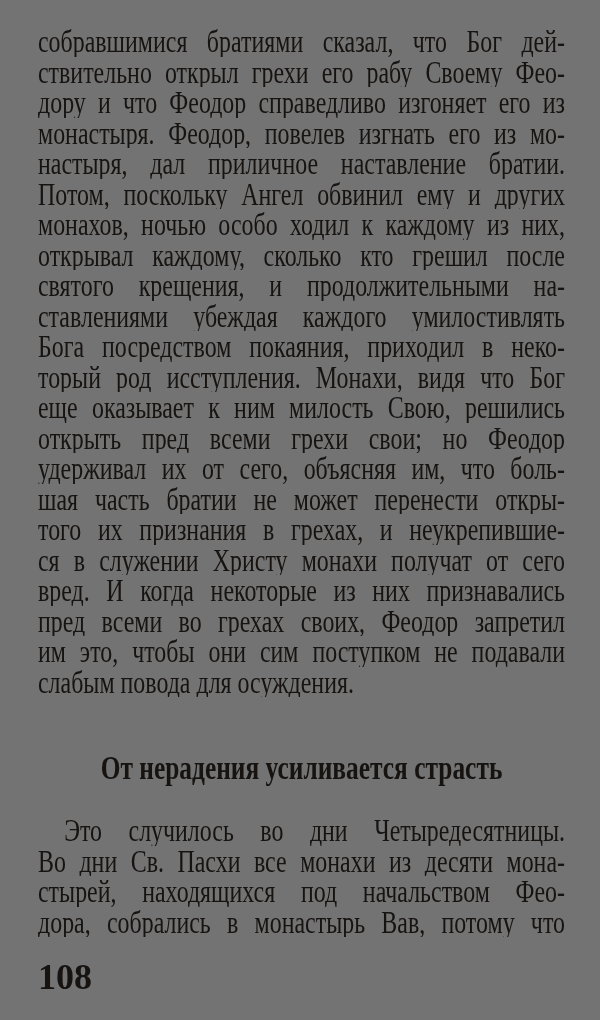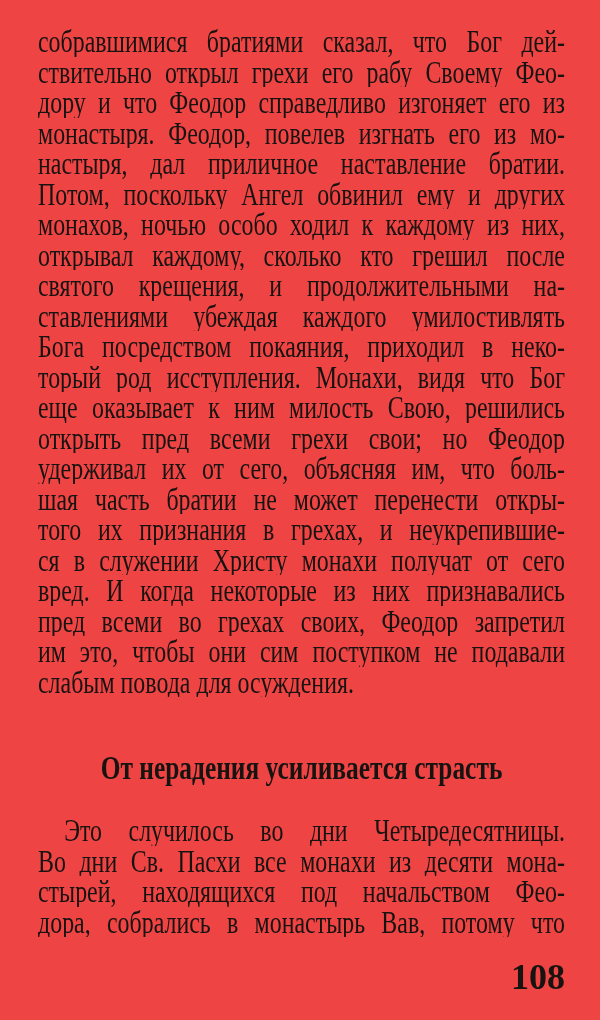--- a/index.html
+++ b/index.html
@@ -3,21 +3,21 @@
 <meta charset="utf-8">
 <style>
   html, body {
     margin: 0;
     padding: 0;
   }
   .page {
     position: relative;
     width: 600px;
     height: 1020px;
-    background: #ef4444;
+    background: #737373;
     overflow: hidden;
     font-family: "Liberation Serif", "DejaVu Serif", serif;
     color: #161311;
   }
   
   .text-block {
     position: absolute;
     left: 38px;
     top: 26px;
     width: 705px;
@@ -49,21 +49,21 @@
     white-space: nowrap;
   }
   .para2 {
     margin-top: 30px;
   }
   .page-number {
     position: absolute;
     left: 38px;
     top: 960px;
     width: 527px;
-    text-align: right;
+    text-align: left;
     font-size: 36px;
     font-weight: bold;
     line-height: 34px;
   }
 </style>
 </head>
 <body>
 
 <div class="page">
 

